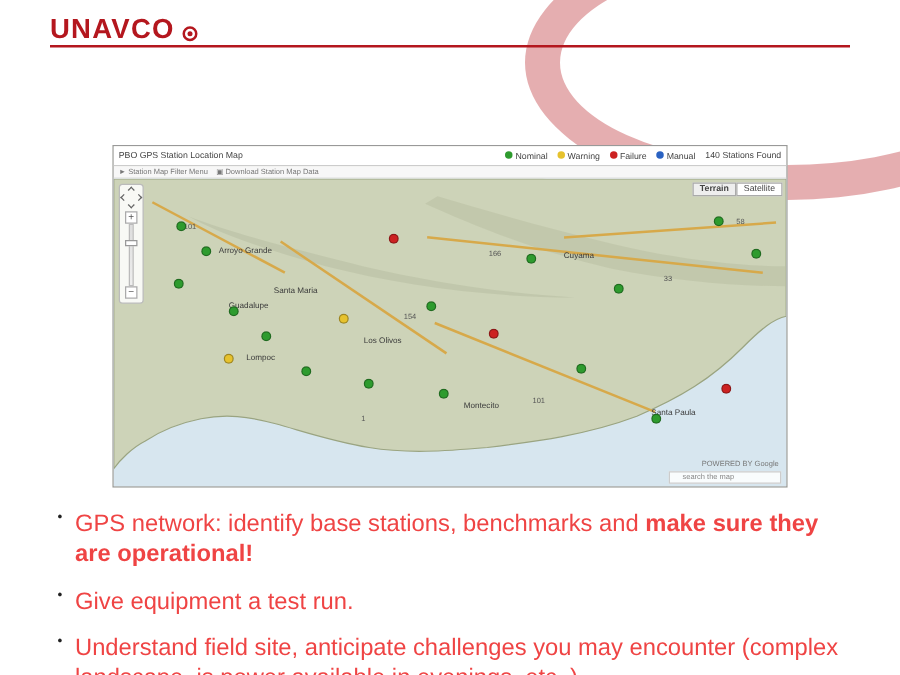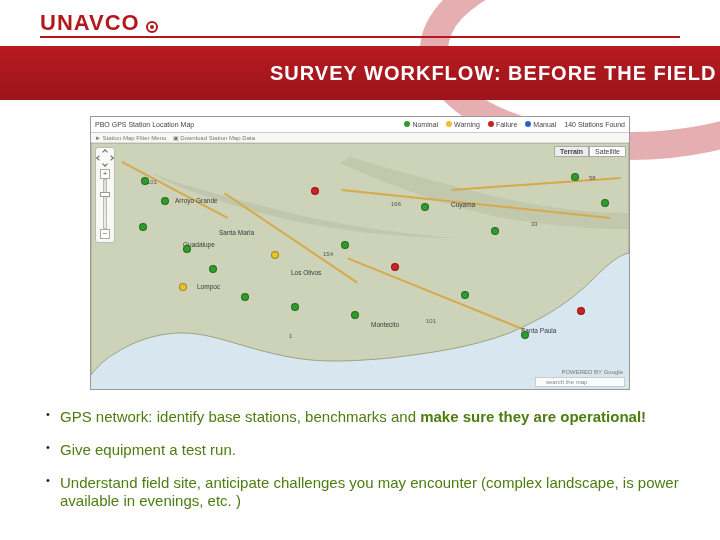--- a/index.html
+++ b/index.html
@@ -239,23 +239,23 @@
     bottom: 14px; right: 6px;
     font-size: 6px; color: #777;
   }
   .bullets {
     list-style: none;
     padding: 0 0 0 6px;
   }
   .bullets li {
     position: relative;
     padding-left: 14px;
-    font-size: 15px;
+    font-size: 19px;
     line-height: 1.25;
-    color: #4d7c0f;
+    color: #ef4444;
     margin-bottom: 14px;
   }
   .bullets li::before {
     content: "•";
     position: absolute;
     left: 0;
     top: 0;
     color: #222;
     font-size: 11px;
   }
@@ -264,23 +264,20 @@
 </head>
 <body>
 
 <div class="header">
   <div class="swoosh"></div>
   <div class="logo">
     <span class="logo-text">UNAVCO</span>
     <span class="logo-dot"></span>
   </div>
   <div class="logo-underline"></div>
-  <div class="title-band">
-    <h1>SURVEY WORKFLOW: BEFORE THE FIELD</h1>
-  </div>
 </div>
 
 <div class="content">
 
   <div class="map-wrap">
     <div class="map-header">
       <span>PBO GPS Station Location Map</span>
       <div class="legend">
         <span><span class="lg-dot lg-green"></span><span>Nominal</span></span>
         <span><span class="lg-dot lg-yellow"></span><span>Warning</span></span>

